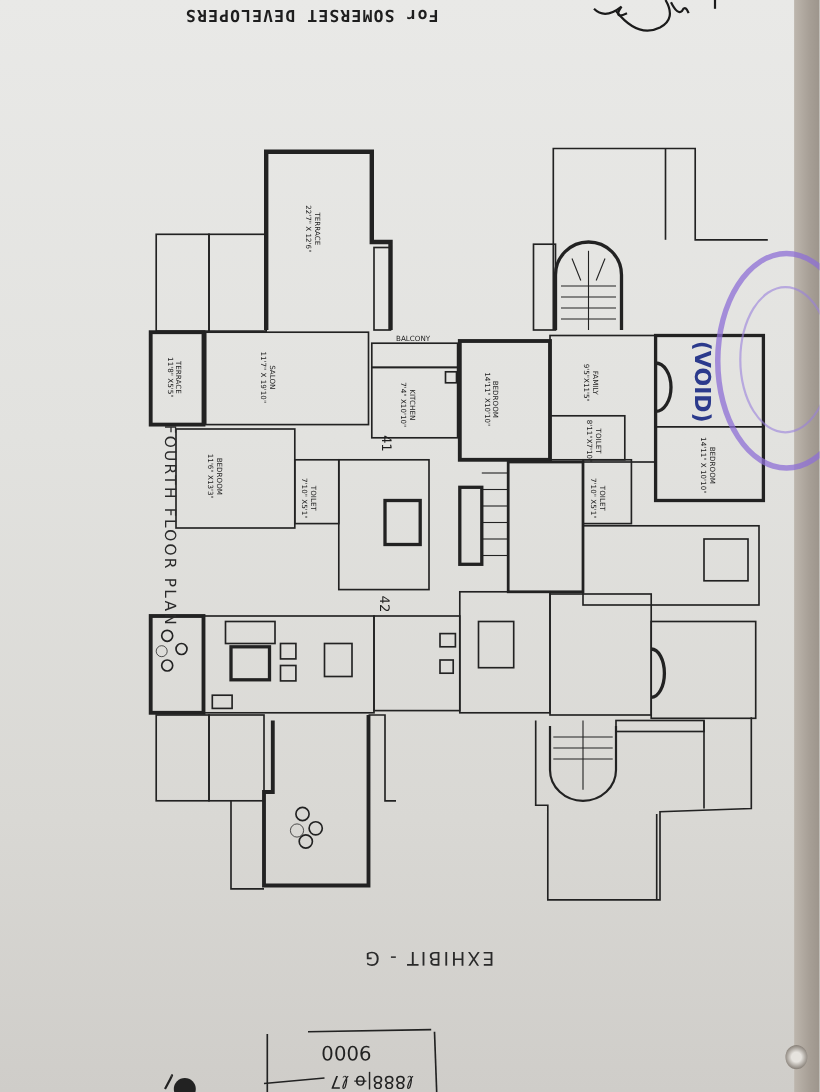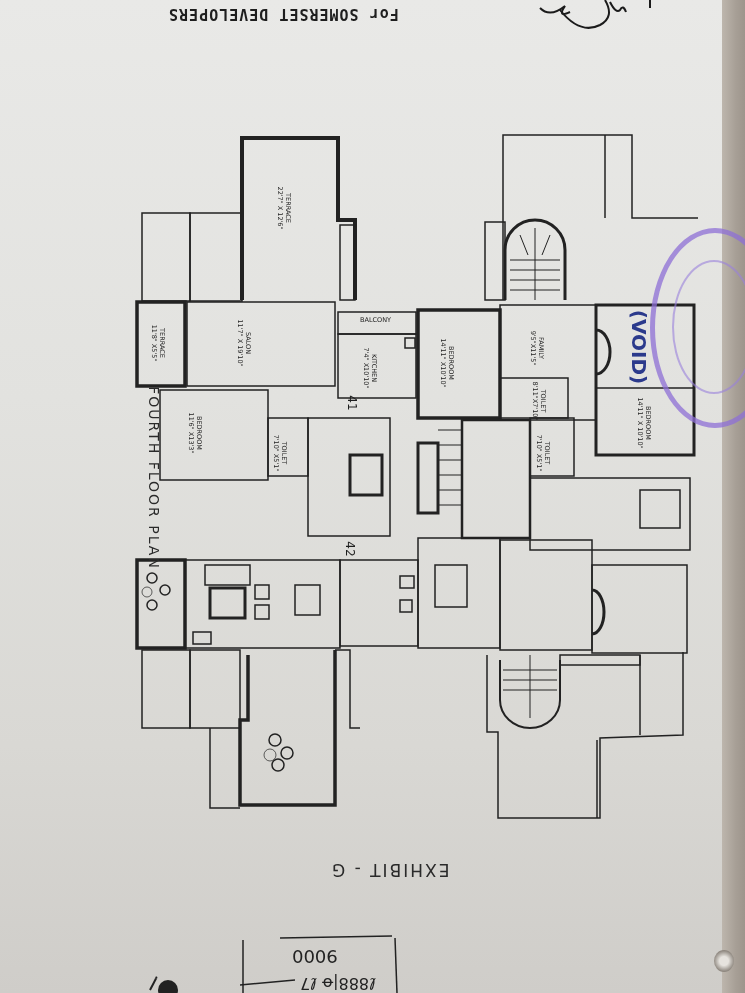--- a/index.html
+++ b/index.html
@@ -155,21 +155,21 @@
   <span>11'7" X 19'10"</span>
 </div>
 <div class="room" style="left:175px;top:425px;">
   <span>BEDROOM</span><br>
   <span>11'6" X13'3"</span>
 </div>
 <div class="room" style="left:262px;top:445px;">
   <span>TOILET</span><br>
   <span>7'10" X5'1"</span>
 </div>
-<div class="room upside" style="left:360px;top:316px;transform:none;">
+<div class="room upside" style="left:360px;top:304px;transform:none;">
   <span>BALCONY</span>
 </div>
 <div class="room" style="left:350px;top:360px;">
   <span>KITCHEN</span><br>
   <span>7'4" X10'10"</span>
 </div>
 <div class="room" style="left:422px;top:355px;">
   <span>BEDROOM</span><br>
   <span>14'11" X10'10"</span>
 </div>

